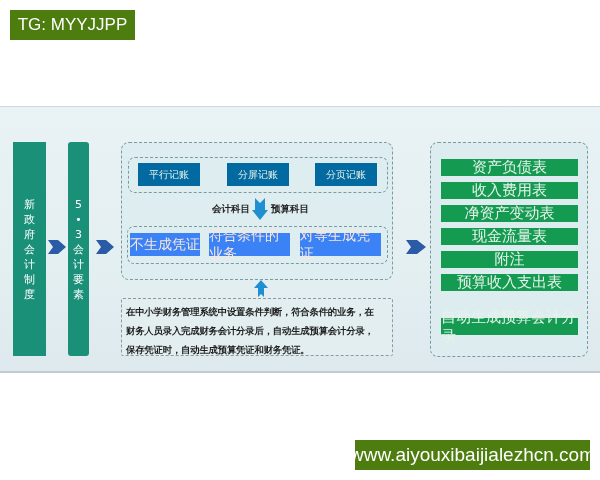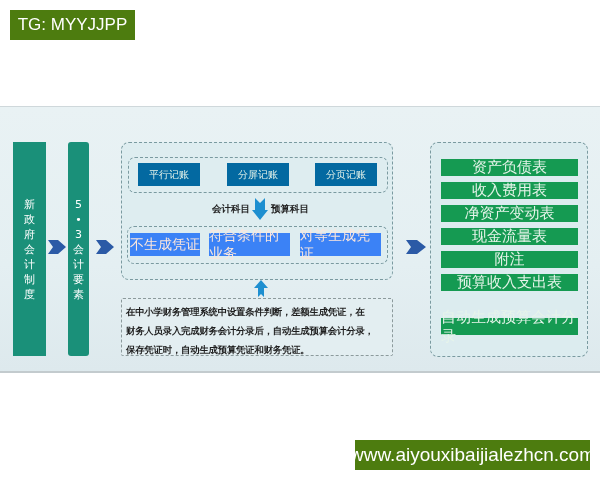--- a/index.html
+++ b/index.html
@@ -150,21 +150,21 @@
 <div class="abs obtn" id="btn-diff-gen">符合条件的业务</div>
 <div class="abs obtn" id="btn-equal-gen">对等生成凭证</div>
 
 <div class="abs arrow-v" id="arrow-up">
   <svg width="14" height="17" viewBox="0 0 14 17">
       <path d="M7 0 L14 8 L10 8 L10 17 L7 14 L4 17 L4 8 L0 8 Z" fill="#1e8fd0"></path>
     </svg>
 </div>
 
 <div class="abs" id="desc-box">
-  <div>在中小学财务管理系统中设置条件判断，差额生成凭证，在</div>
+  <div>在中小学财务管理系统中设置条件判断，符合条件的业务，在</div>
   <div>财务人员录入完成财务会计分录后，自动生成预算会计分录，</div>
   <div>保存凭证时，自动生成预算凭证和财务凭证。</div>
 </div>
 
 <div class="abs arrow-right" id="arrow-3">
   <svg width="20" height="16" viewBox="0 0 20 16">
       <path d="M0 1 L11 1 L20 8 L11 15 L0 15 L5 8 Z" fill="#2b5aa6"></path>
     </svg>
 </div>
 

